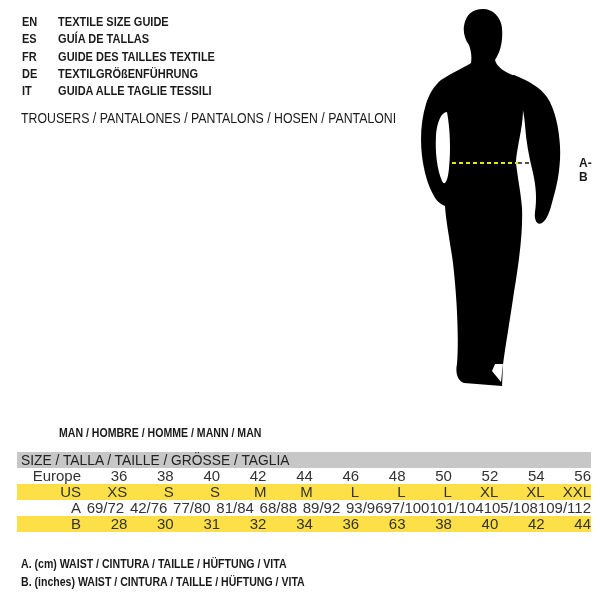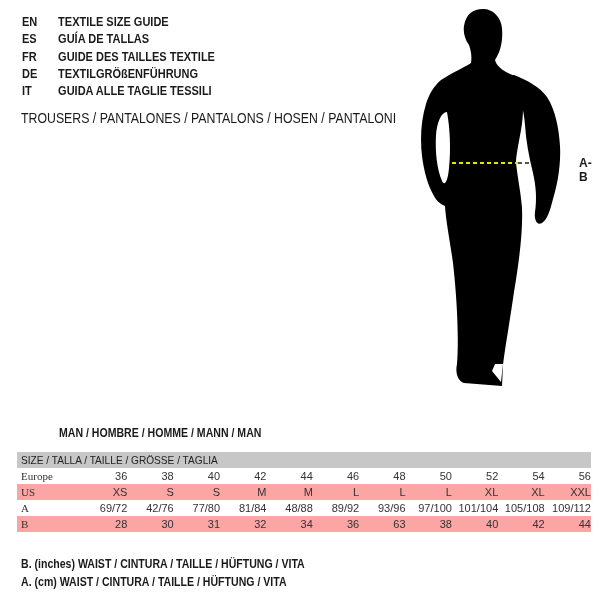--- a/index.html
+++ b/index.html
@@ -25,25 +25,25 @@
 
   .garment-heading { left: 21px; top: 110px; font-size: 14px; font-weight: normal; white-space: nowrap; }
 
   
   .figure-svg { left: 405px; top: 5px; }
   .measure-label { left: 560px; top: 156px; font-size: 12px; font-weight: bold; margin-left: 19px; }
 
   .gender-heading { left: 21px; top: 426px; font-size: 12px; font-weight: bold; white-space: nowrap; padding-left: 38px; }
 
   
-  .size-table { left: 17px; top: 452px; width: 574px; font-size: 11px; color: #333333; }
+  .size-table { left: 17px; top: 452px; width: 574px; font-size: 15px; color: #333333; }
   .t-header { height: 16px; line-height: 16px; background: #c7c7c7; color: #222222; padding-left: 4px; }
   .t-row { display: grid; grid-template-columns: 64px repeat(11, 1fr); height: 16px; line-height: 16px; }
-  .t-row.stripe { background: #fca5a5; }
-  .t-label { padding-left: 4px; text-align: left; font-family: Liberation Serif, serif; }
+  .t-row.stripe { background: #fde047; }
+  .t-label { padding-left: 4px; text-align: right; }
   .t-cell { text-align: right; }
 
   
   .notes { left: 21px; top: 556px; font-size: 12px; font-weight: bold; line-height: 17.5px; }
 </style>
 </head>
 <body>
 
 <div class="abs lang-block">
   <div class="lang-row">
@@ -155,21 +155,21 @@
     <div class="t-cell">XL</div>
     <div class="t-cell">XXL</div>
   </div>
 
   <div class="t-row">
     <div class="t-label">A</div>
     <div class="t-cell">69/72</div>
     <div class="t-cell">42/76</div>
     <div class="t-cell">77/80</div>
     <div class="t-cell">81/84</div>
-    <div class="t-cell">48/88</div>
+    <div class="t-cell">68/88</div>
     <div class="t-cell">89/92</div>
     <div class="t-cell">93/96</div>
     <div class="t-cell">97/100</div>
     <div class="t-cell">101/104</div>
     <div class="t-cell">105/108</div>
     <div class="t-cell">109/112</div>
   </div>
 
   <div class="t-row stripe">
     <div class="t-label">B</div>
@@ -182,18 +182,18 @@
     <div class="t-cell">63</div>
     <div class="t-cell">38</div>
     <div class="t-cell">40</div>
     <div class="t-cell">42</div>
     <div class="t-cell">44</div>
   </div>
 </div>
 
 <div class="abs notes">
   <div>
-    <span class="cond">B. (inches) WAIST / CINTURA / TAILLE / HÜFTUNG / VITA</span>
+    <span class="cond">A. (cm) WAIST / CINTURA / TAILLE / HÜFTUNG / VITA</span>
   </div>
   <div>
-    <span class="cond">A. (cm) WAIST / CINTURA / TAILLE / HÜFTUNG / VITA</span>
+    <span class="cond">B. (inches) WAIST / CINTURA / TAILLE / HÜFTUNG / VITA</span>
   </div>
 </div>
 
 </body></html>

